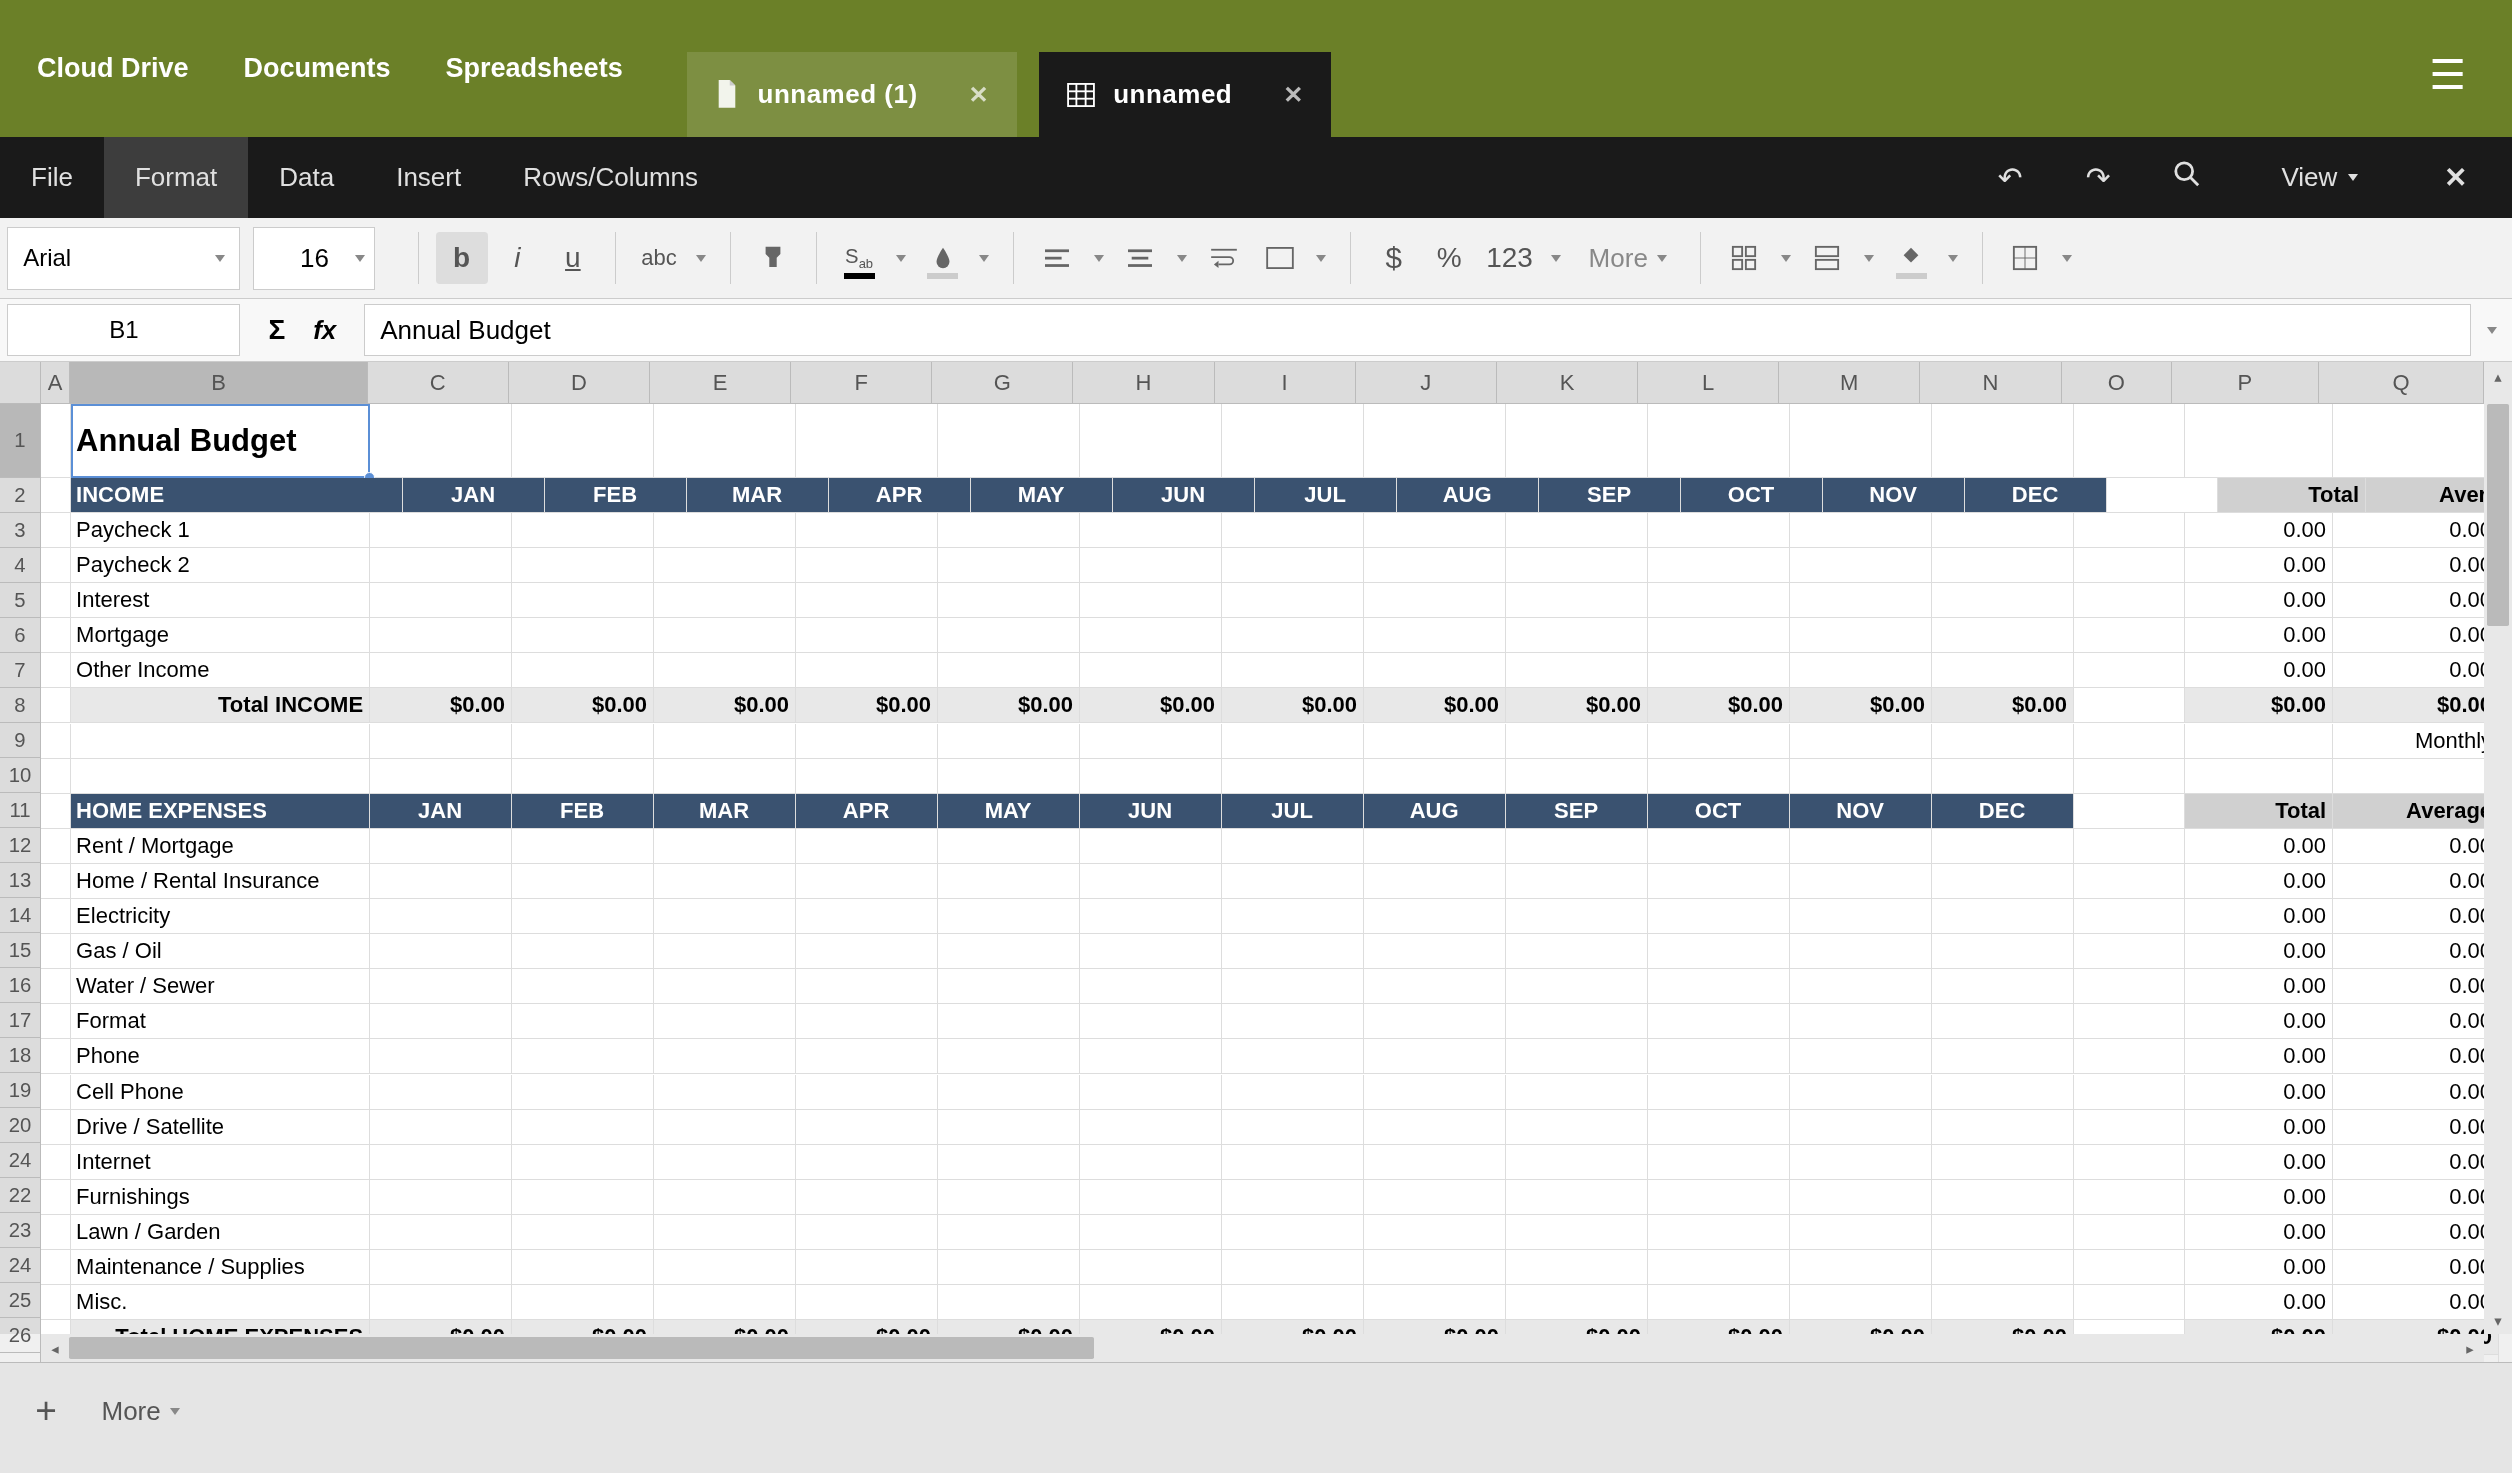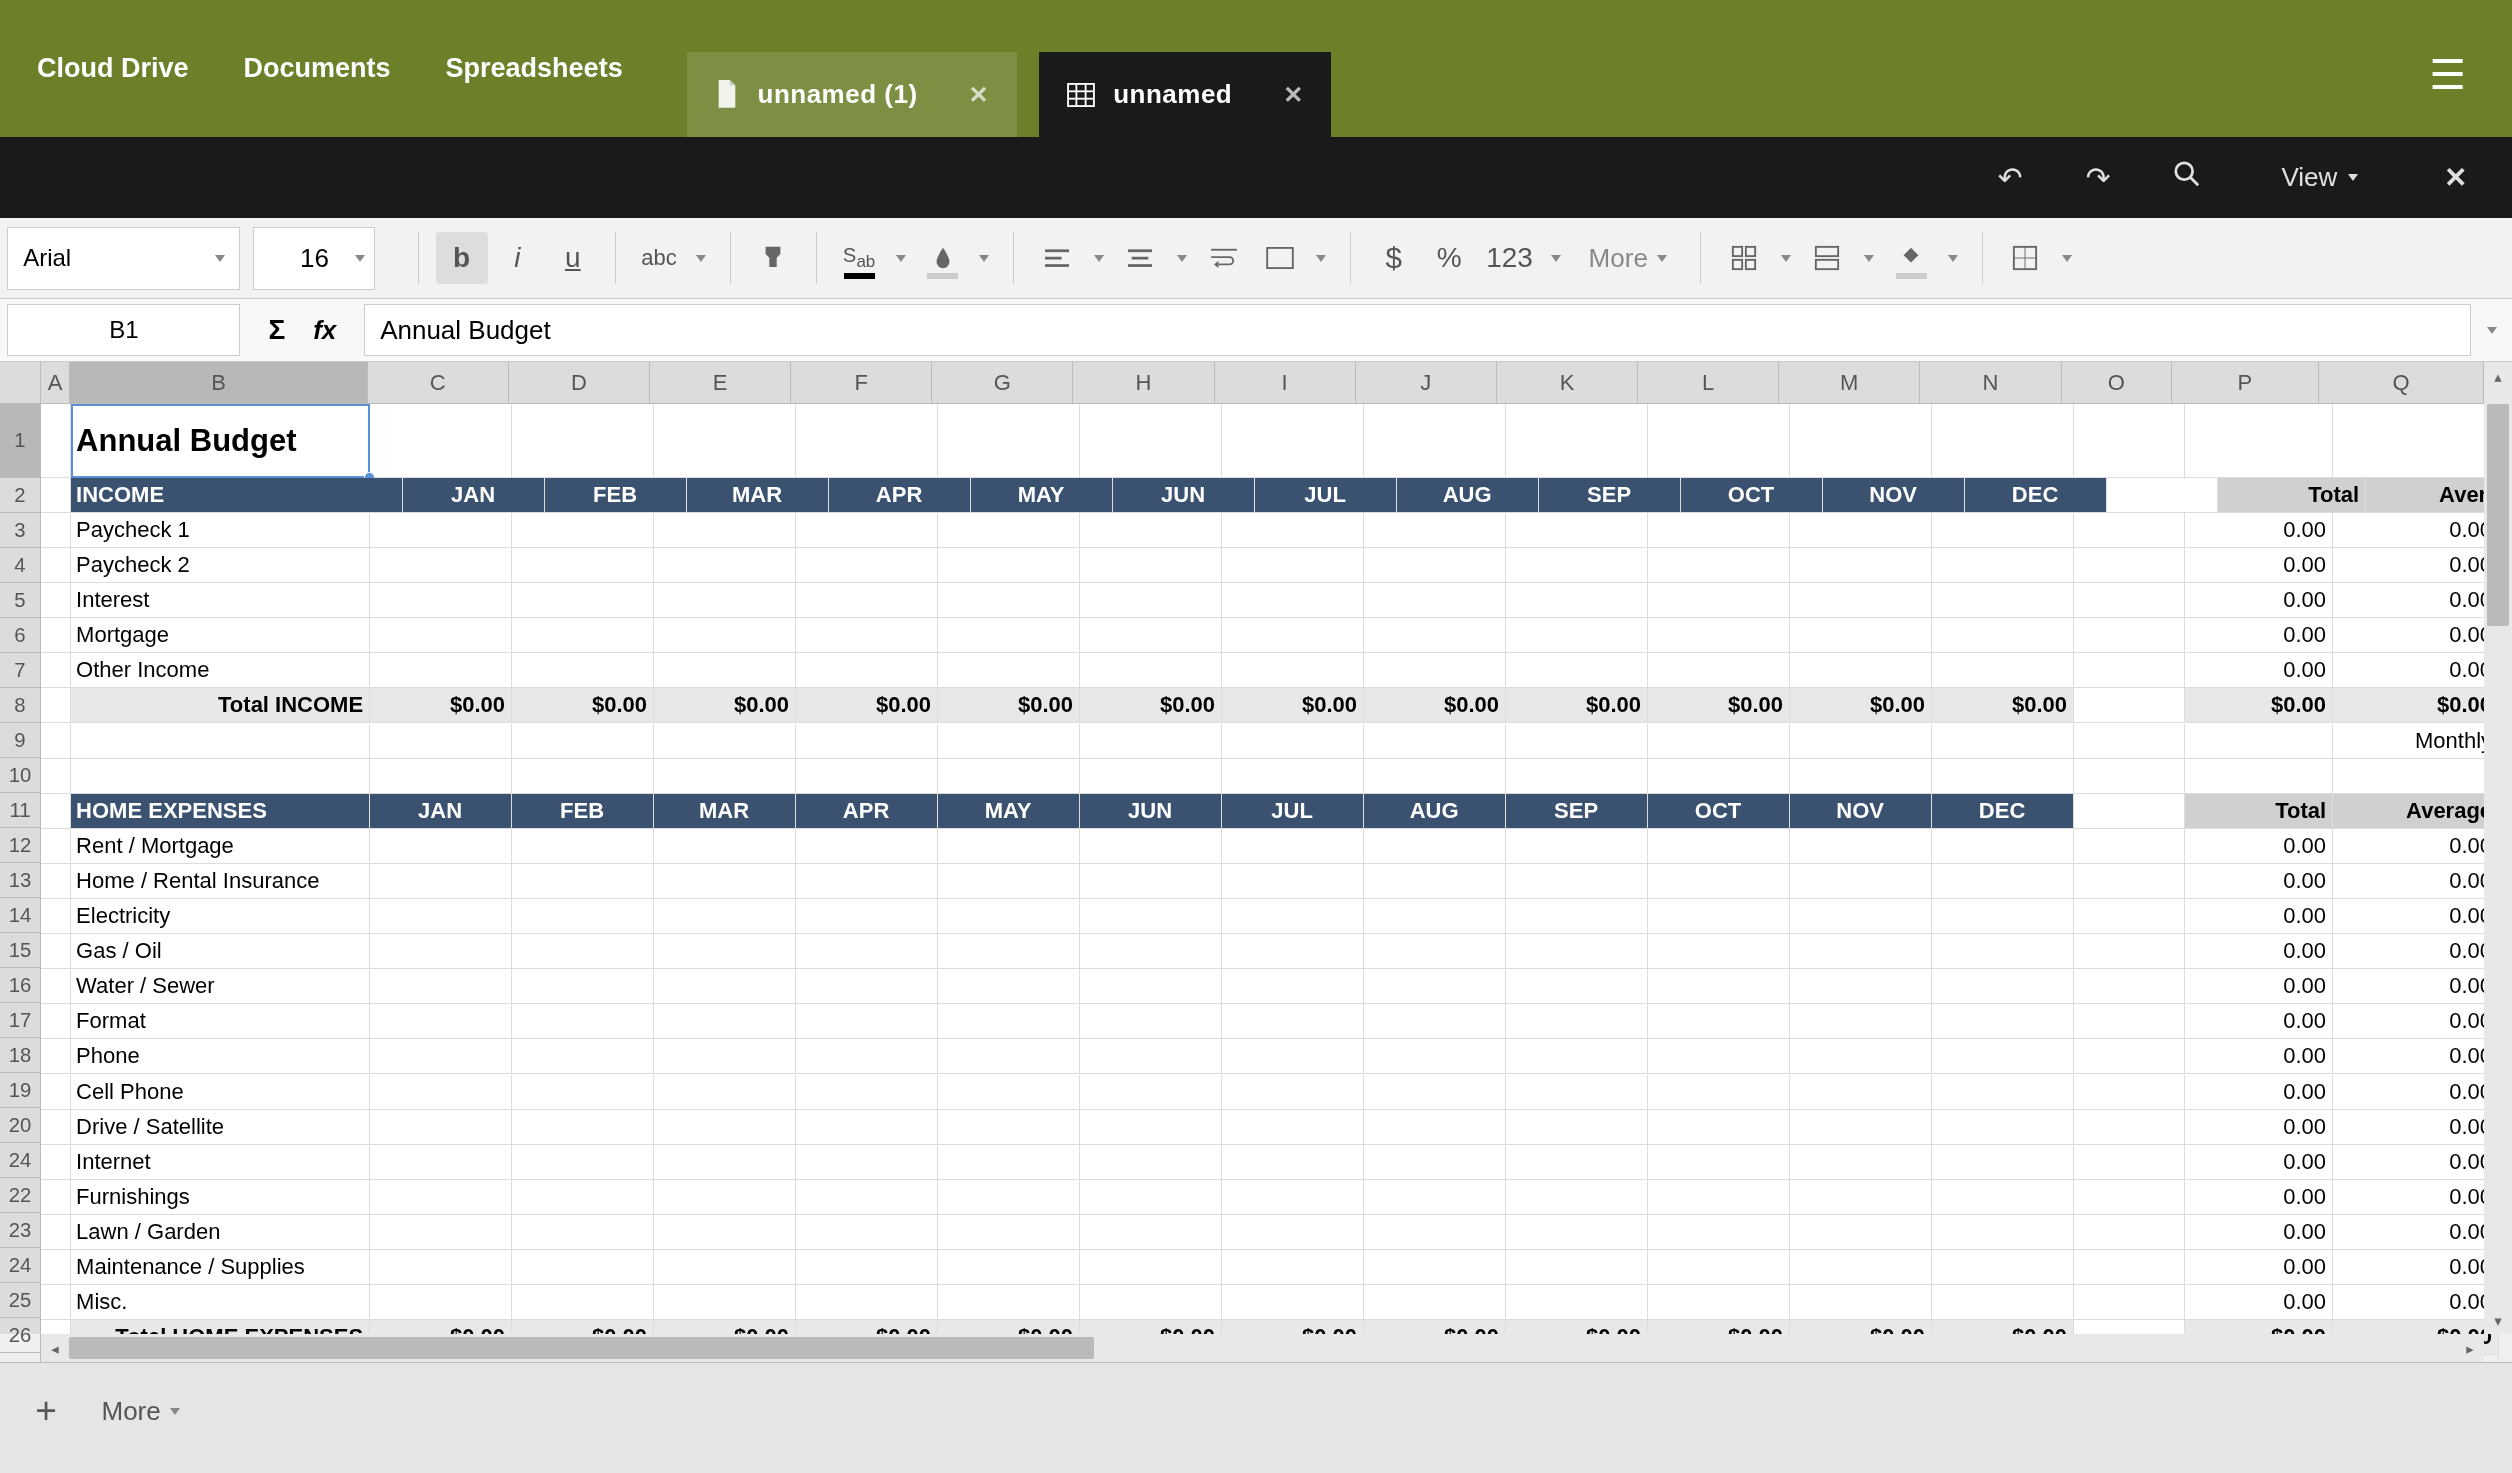--- a/index.html
+++ b/index.html
@@ -113,20 +113,27 @@
           <line stroke="#fff" stroke-width="2" x1="20" y1="1" x2="20" y2="25"></line>
         </svg>
       <span class="tab-label">unnamed</span>
       <span class="tab-x">✕</span>
     </div>
   </div>
   <div class="hamburger">☰</div>
 </div>
 
 <div class="menubar">
+  <div class="menubar-left">
+    <div class="menu-item">File</div>
+    <div class="menu-item active">Format</div>
+    <div class="menu-item">Data</div>
+    <div class="menu-item">Insert</div>
+    <div class="menu-item">Rows/Columns</div>
+  </div>
   <div class="menubar-right">
     <span class="mbtn">↶</span>
     <span class="mbtn">↷</span>
     <span class="mbtn"><svg width="28" height="28" viewBox="0 0 30 30">
           <circle cx="12" cy="12" r="9" fill="none" stroke="#e0e0e0" stroke-width="3"></circle>
           <line x1="19" y1="19" x2="27" y2="27" stroke="#e0e0e0" stroke-width="3"></line>
         </svg></span>
     <div class="view-btn">
         <span>View</span>
         <span class="caret-down" style="border-top-color:#e0e0e0"></span>
@@ -163,21 +170,21 @@
     </div>
   <div class="tsep"></div>
   <div class="tbtn">
       <svg width="26" height="29.6" viewBox="0 0 28 32">
         <path fill="#666" d="M6 4h16v8l-4 4v10h-8V16l-4-4z"></path>
       </svg>
     </div>
   <div class="tsep"></div>
   <div class="tbtn-group">
       <div class="tbtn" style="position:relative">
-        <span style="font-size:20.3px">S<sub style="font-size:17px">ab</sub></span>
+        <span style="font-size:20.3px">S<sub style="font-size:13px">ab</sub></span>
         <span class="color-underline" style="background:#000"></span>
       </div>
       <div class="tdrop">
         <span class="caret-down"></span>
       </div>
     </div>
   <div class="tbtn-group">
       <div class="tbtn" style="position:relative">
         <svg width="24" height="24" viewBox="0 0 26 26">
           <path fill="#666" d="M13 2C13 2 6 12 6 17a7 7 0 0014 0c0-5-7-15-7-15z"></path>

